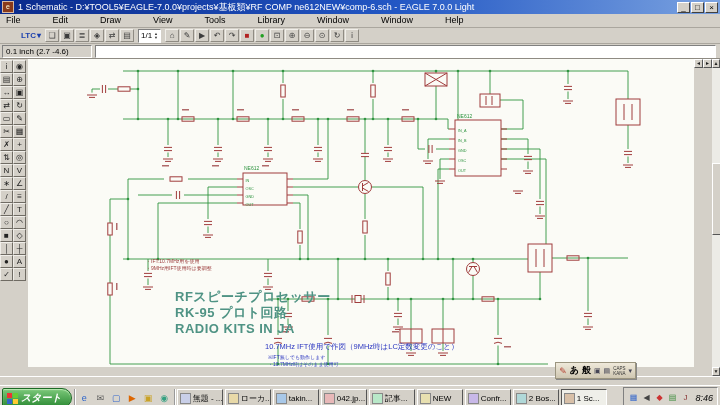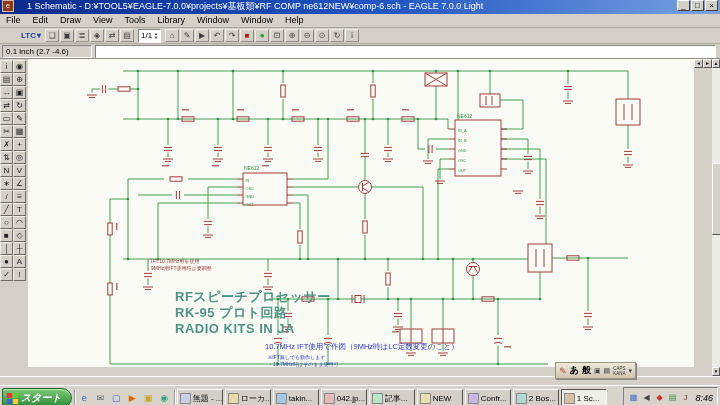--- a/index.html
+++ b/index.html
@@ -1,28 +1,28 @@
 <!DOCTYPE html>
 <html><head>
 <meta charset="utf-8">
 <style>
   html,body{margin:0;padding:0;background:#777;}
   .screen{width:720px;height:405px;position:relative;background:#d4d0c8;overflow:hidden;
           font-family:"Liberation Sans",sans-serif;color:#000;}
   
   .titlebar{height:14px;background:linear-gradient(90deg,#0a2a8c 0%,#2257c4 55%,#7aa2e0 100%);
-            display:flex;align-items:flex-start;padding:0 2px;gap:13px;}
+            display:flex;align-items:center;padding:0 2px;gap:4px;}
   .app-icon{width:10px;height:10px;background:#8a3a1a;border:1px solid #d8b8a0;color:#ffd;
             font-size:7px;line-height:9px;text-align:center;flex:0 0 auto;}
   .title-text{color:#fff;font-size:9px;white-space:nowrap;overflow:hidden;flex:1;}
   .win-btns{display:flex;gap:1px;}
   .win-btn{width:13px;height:11px;background:#d4d0c8;border:1px solid;border-color:#fff #404040 #404040 #fff;
            font-size:8px;line-height:9px;text-align:center;padding:0;}
   
-  .menubar{height:13px;display:flex;align-items:center;font-size:9px;border-bottom:1px solid #aaa69e;}
+  .menubar{height:13px;display:flex;align-items:center;font-size:9px;border-bottom:1px solid #aaa69e;gap:20px;}
   .mitem{padding:0 6px;height:13px;line-height:13px;}
   .toolbar{height:15px;display:flex;align-items:center;gap:1px;padding:0 18px;border-bottom:1px solid #aaa69e;}
   .tbtn{width:14px;height:13px;background:#d4d0c8;border:1px solid;border-color:#f0eee9 #8f8b83 #8f8b83 #f0eee9;
         font-size:8px;line-height:11px;text-align:center;padding:0;color:#3c3c3c;}
   .ltc{font-size:8px;font-weight:bold;color:#1a3fae;padding:0 3px;display:flex;align-items:center;gap:1px;}
   .combo{display:flex;align-items:center;border:1px solid;border-color:#808080 #fff #fff #808080;background:#fff;
          height:12px;font-size:8px;padding:0 2px;gap:2px;margin:0 3px;}
   .spin{display:flex;flex-direction:column;font-size:4px;line-height:4px;color:#333;}
   .coordbar{height:14px;display:flex;align-items:center;gap:3px;padding:0 2px;border-bottom:1px solid #8f8b83;}
   .readout{border:1px solid;border-color:#808080 #fff #fff #808080;height:11px;line-height:11px;

